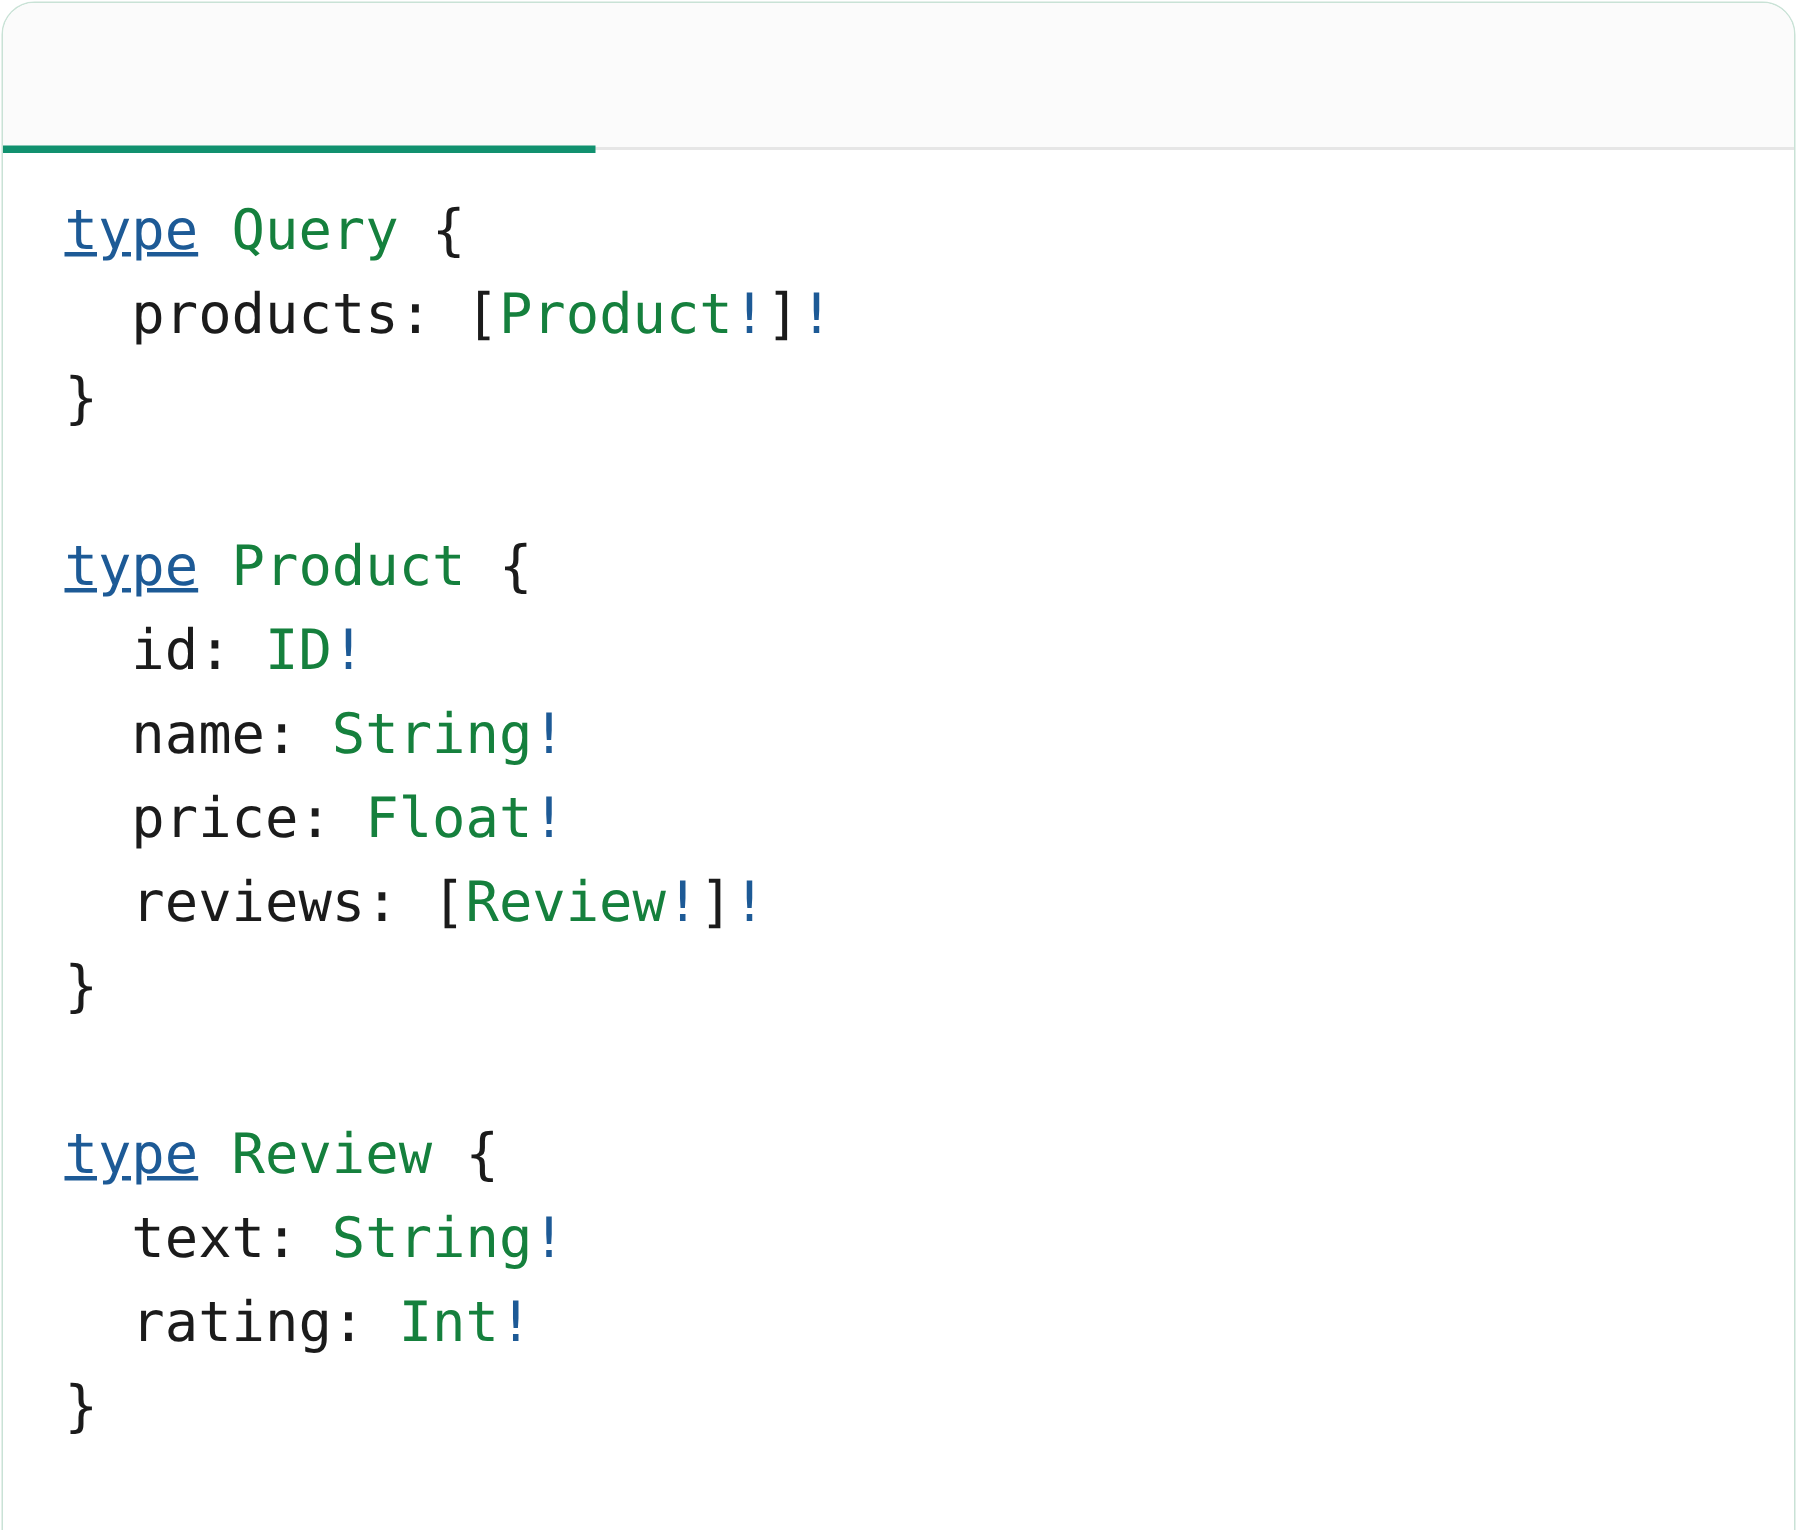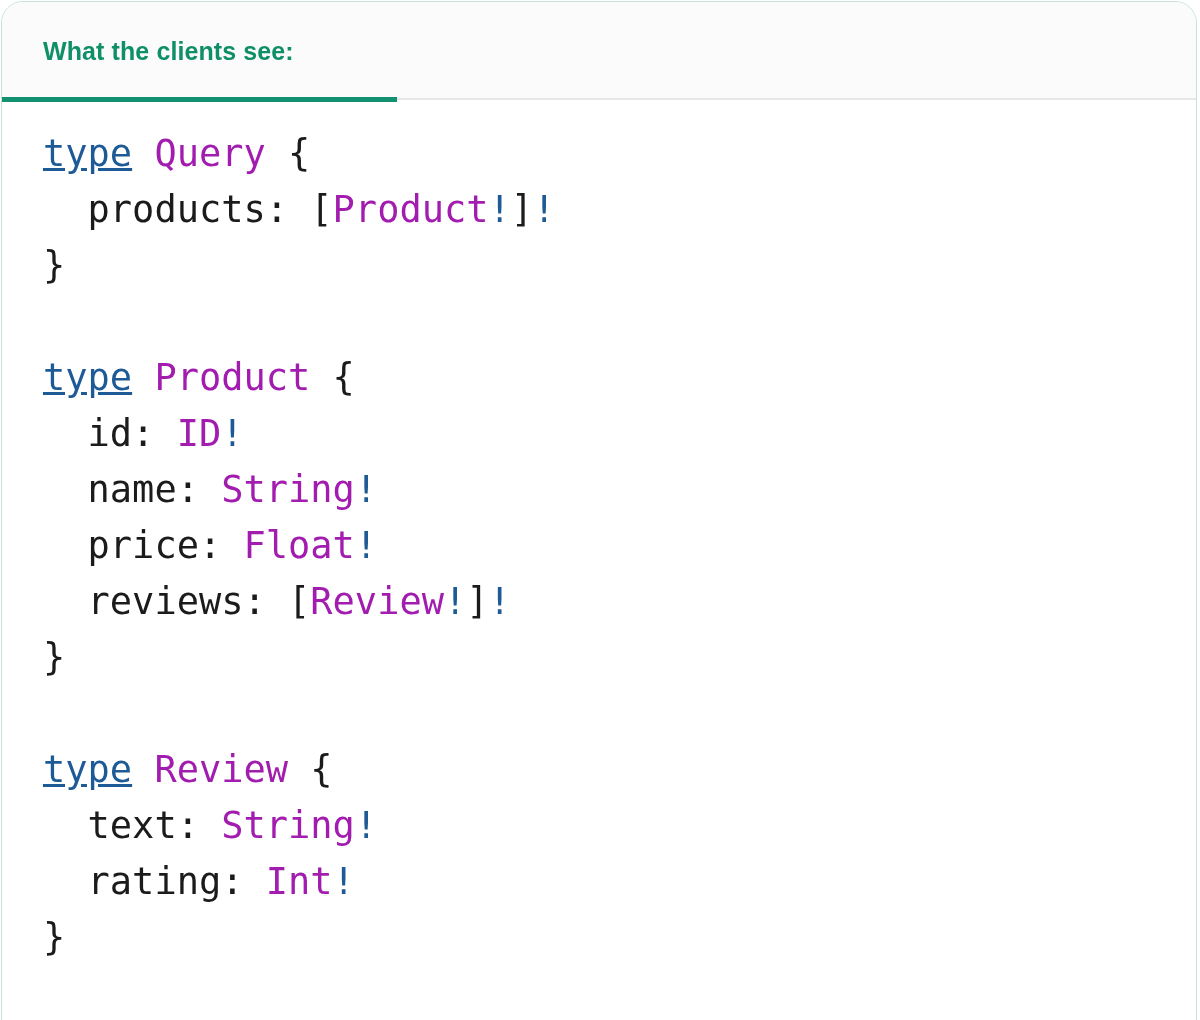--- a/index.html
+++ b/index.html
@@ -75,31 +75,30 @@
   .line {
     height: 56px;
     padding-left: 41px;
     white-space: pre;
   }
   .line.blank {
     height: 56px;
   }
 
   .tok-kw    { color: #1d5a96; text-decoration: underline; }
-  .tok-type  { color: #a21caf; }
+  .tok-type  { color: #15803d; }
   .tok-bang  { color: #1d5a96; }
   .tok-plain { color: #1b1b1b; }
 </style>
 </head>
 <body>
 
 <div class="card">
 
   <div class="tabbar">
     <div class="tab">
-      <span class="tab-label">What the clients see:</span>
       <div class="tab-underline"></div>
     </div>
   </div>
 
   <div class="code" id="code-block"><div class="line"><span class="tok-kw">type</span><span class="tok-plain"> </span><span class="tok-type">Query</span><span class="tok-plain"> {</span></div><div class="line"><span class="tok-plain">  products: [</span><span class="tok-type">Product</span><span class="tok-bang">!</span><span class="tok-plain">]</span><span class="tok-bang">!</span></div><div class="line"><span class="tok-plain">}</span></div><div class="line blank">&nbsp;</div><div class="line"><span class="tok-kw">type</span><span class="tok-plain"> </span><span class="tok-type">Product</span><span class="tok-plain"> {</span></div><div class="line"><span class="tok-plain">  id: </span><span class="tok-type">ID</span><span class="tok-bang">!</span></div><div class="line"><span class="tok-plain">  name: </span><span class="tok-type">String</span><span class="tok-bang">!</span></div><div class="line"><span class="tok-plain">  price: </span><span class="tok-type">Float</span><span class="tok-bang">!</span></div><div class="line"><span class="tok-plain">  reviews: [</span><span class="tok-type">Review</span><span class="tok-bang">!</span><span class="tok-plain">]</span><span class="tok-bang">!</span></div><div class="line"><span class="tok-plain">}</span></div><div class="line blank">&nbsp;</div><div class="line"><span class="tok-kw">type</span><span class="tok-plain"> </span><span class="tok-type">Review</span><span class="tok-plain"> {</span></div><div class="line"><span class="tok-plain">  text: </span><span class="tok-type">String</span><span class="tok-bang">!</span></div><div class="line"><span class="tok-plain">  rating: </span><span class="tok-type">Int</span><span class="tok-bang">!</span></div><div class="line"><span class="tok-plain">}</span></div></div>
 
 </div>
 
 </body></html>

